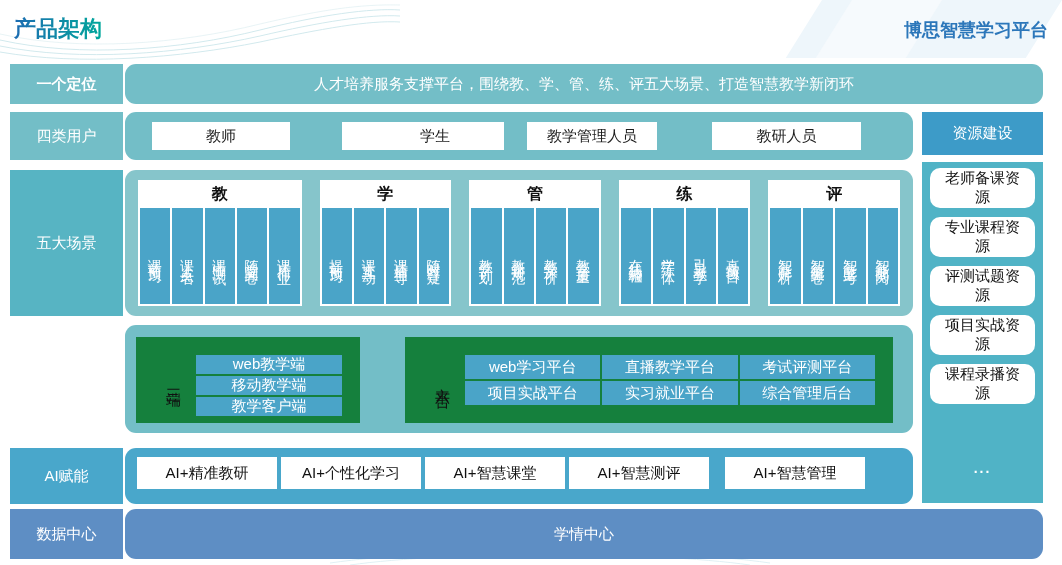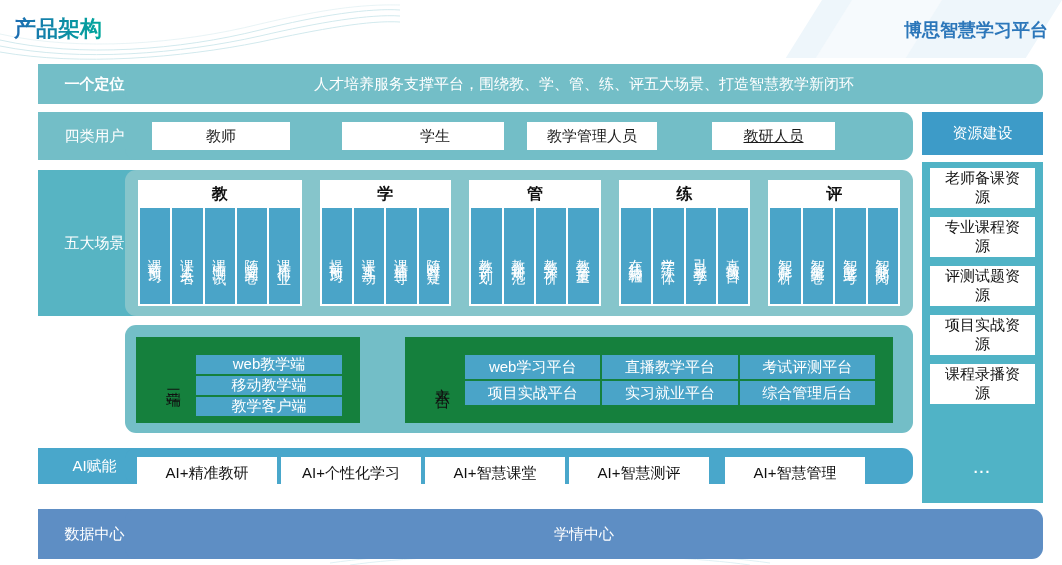--- a/index.html
+++ b/index.html
@@ -12,42 +12,42 @@
   .deco-tr1{top:0;right:0;width:240px;height:58px;background:#eef6fb;transform:skewX(-32deg);transform-origin:top right;}
   .deco-tr2{top:0;right:120px;width:90px;height:58px;background:#f6fafd;transform:skewX(-32deg);transform-origin:top right;}
 
   
   .page-title{position:absolute;left:14px;top:14px;font-size:22px;font-weight:bold;
     background:linear-gradient(90deg,#1d6cb2,#00a79b);-webkit-background-clip:text;background-clip:text;color:transparent;}
   .brand{position:absolute;right:14px;top:18px;font-size:18px;font-weight:bold;color:#2c77ba;}
 
   
   .rlabel{position:absolute;left:10px;width:113px;color:#fff;font-size:15px;
-          display:flex;align-items:center;justify-content:center;text-align:center;margin-left:28px;}
+          display:flex;align-items:center;justify-content:center;text-align:center;}
   .band{position:absolute;left:125px;color:#fff;font-size:15px;border-radius:11px;}
   .teal{background:#73bec7;}
   .teal-dark{background:#57b4c3;}
   .blue-box{background:#4aa4c8;}
   .ai-col{background:#49a7cb;}
   .data-col{background:#5e8ec4;}
 
   
   .r1{top:64px;height:40px;}
   .r1.rlabel{font-weight:bold;}
   .r1.band{width:918px;display:flex;align-items:center;justify-content:center;}
 
   
   .r2{top:112px;height:48px;}
   .r2.band{width:788px;position:absolute;}
   .user-box{position:absolute;top:10px;height:28px;background:#fff;color:#1c1c1c;
             display:flex;align-items:center;justify-content:center;font-size:15px;}
   .user-box:nth-of-type(1){left:27px;width:138px;}
   .user-box:nth-of-type(2){left:217px;width:138px;padding-left:24px;}
   .user-box:nth-of-type(3){left:402px;width:130px;}
-  .user-box:nth-of-type(4){left:587px;width:123px;text-decoration:underline;}
+  .user-box:nth-of-type(4){left:587px;width:149px;}
 
   
   .r3{top:170px;height:146px;}
   .r3.band{width:788px;background:#86c5cb;display:flex;gap:18px;padding:10px 13px;box-sizing:border-box;}
   .scn-group{background:#fff;flex-basis:0;display:flex;flex-direction:column;padding:2px;min-width:0;}
   .scn-name{height:24px;line-height:24px;text-align:center;color:#111;font-size:16px;font-weight:600;}
   .scn-cols{flex:1;display:flex;gap:2px;margin-top:2px;}
   .scn-col{flex:1;display:flex;align-items:center;justify-content:center;color:#fff;}
   .vtext{writing-mode:vertical-rl;text-orientation:upright;letter-spacing:4px;font-size:14px;line-height:1;}
 
@@ -58,38 +58,38 @@
   .plat-three{left:11px;top:12px;width:224px;height:86px;}
   .plat-six{left:280px;top:12px;width:488px;height:86px;}
   .plat-label{width:40px;display:flex;align-items:center;justify-content:center;color:#111;}
   .plat-label .vtext{letter-spacing:3px;font-size:15px;}
   .plat-stack{flex:1;display:flex;flex-direction:column;gap:2px;margin-left:2px;}
   .plat-bar{flex:1;display:flex;align-items:center;justify-content:center;color:#fff;font-size:15px;}
   .plat-grid{flex:1;display:grid;grid-template-columns:repeat(3,1fr);grid-auto-rows:1fr;gap:2px;margin-left:2px;}
   .plat-cell{display:flex;align-items:center;justify-content:center;color:#fff;font-size:15px;}
 
   
-  .r5{top:448px;height:36px;}
+  .r5{top:448px;height:56px;}
   .r5.band{width:788px;display:flex;padding:9px 0 0 12px;box-sizing:border-box;gap:4px;}
   .ai-box{width:140px;height:32px;background:#fff;color:#111;font-size:15px;
           display:flex;align-items:center;justify-content:center;}
   .ai-box:last-child{margin-left:12px;}
 
   
   .r6{top:509px;height:50px;}
   .r6.band{width:918px;display:flex;align-items:center;justify-content:center;}
 
   
   .sb-head{position:absolute;left:922px;top:112px;width:121px;height:43px;background:#3d9bc8;
            color:#fff;font-size:15px;display:flex;align-items:center;justify-content:center;}
   .sb-body{position:absolute;left:922px;top:162px;width:121px;height:341px;background:#50b3c6;
            box-sizing:border-box;padding-top:6px;}
   .sb-item{width:105px;height:40px;margin:0 auto 9px auto;background:#fff;color:#111;
            font-size:15px;line-height:1.25;display:flex;align-items:center;justify-content:center;
-           text-align:center;padding:0 14px;box-sizing:border-box;}
+           text-align:center;padding:0 14px;box-sizing:border-box;border-radius:10px;}
   .sb-more{margin-top:28px;text-align:center;color:#fff;font-weight:bold;letter-spacing:2px;font-size:14px;}
 
   svg.wave{position:absolute;}
 </style>
 </head>
 <body>
 
 <div class="page">
 
   <div class="deco deco-tr1"></div>

